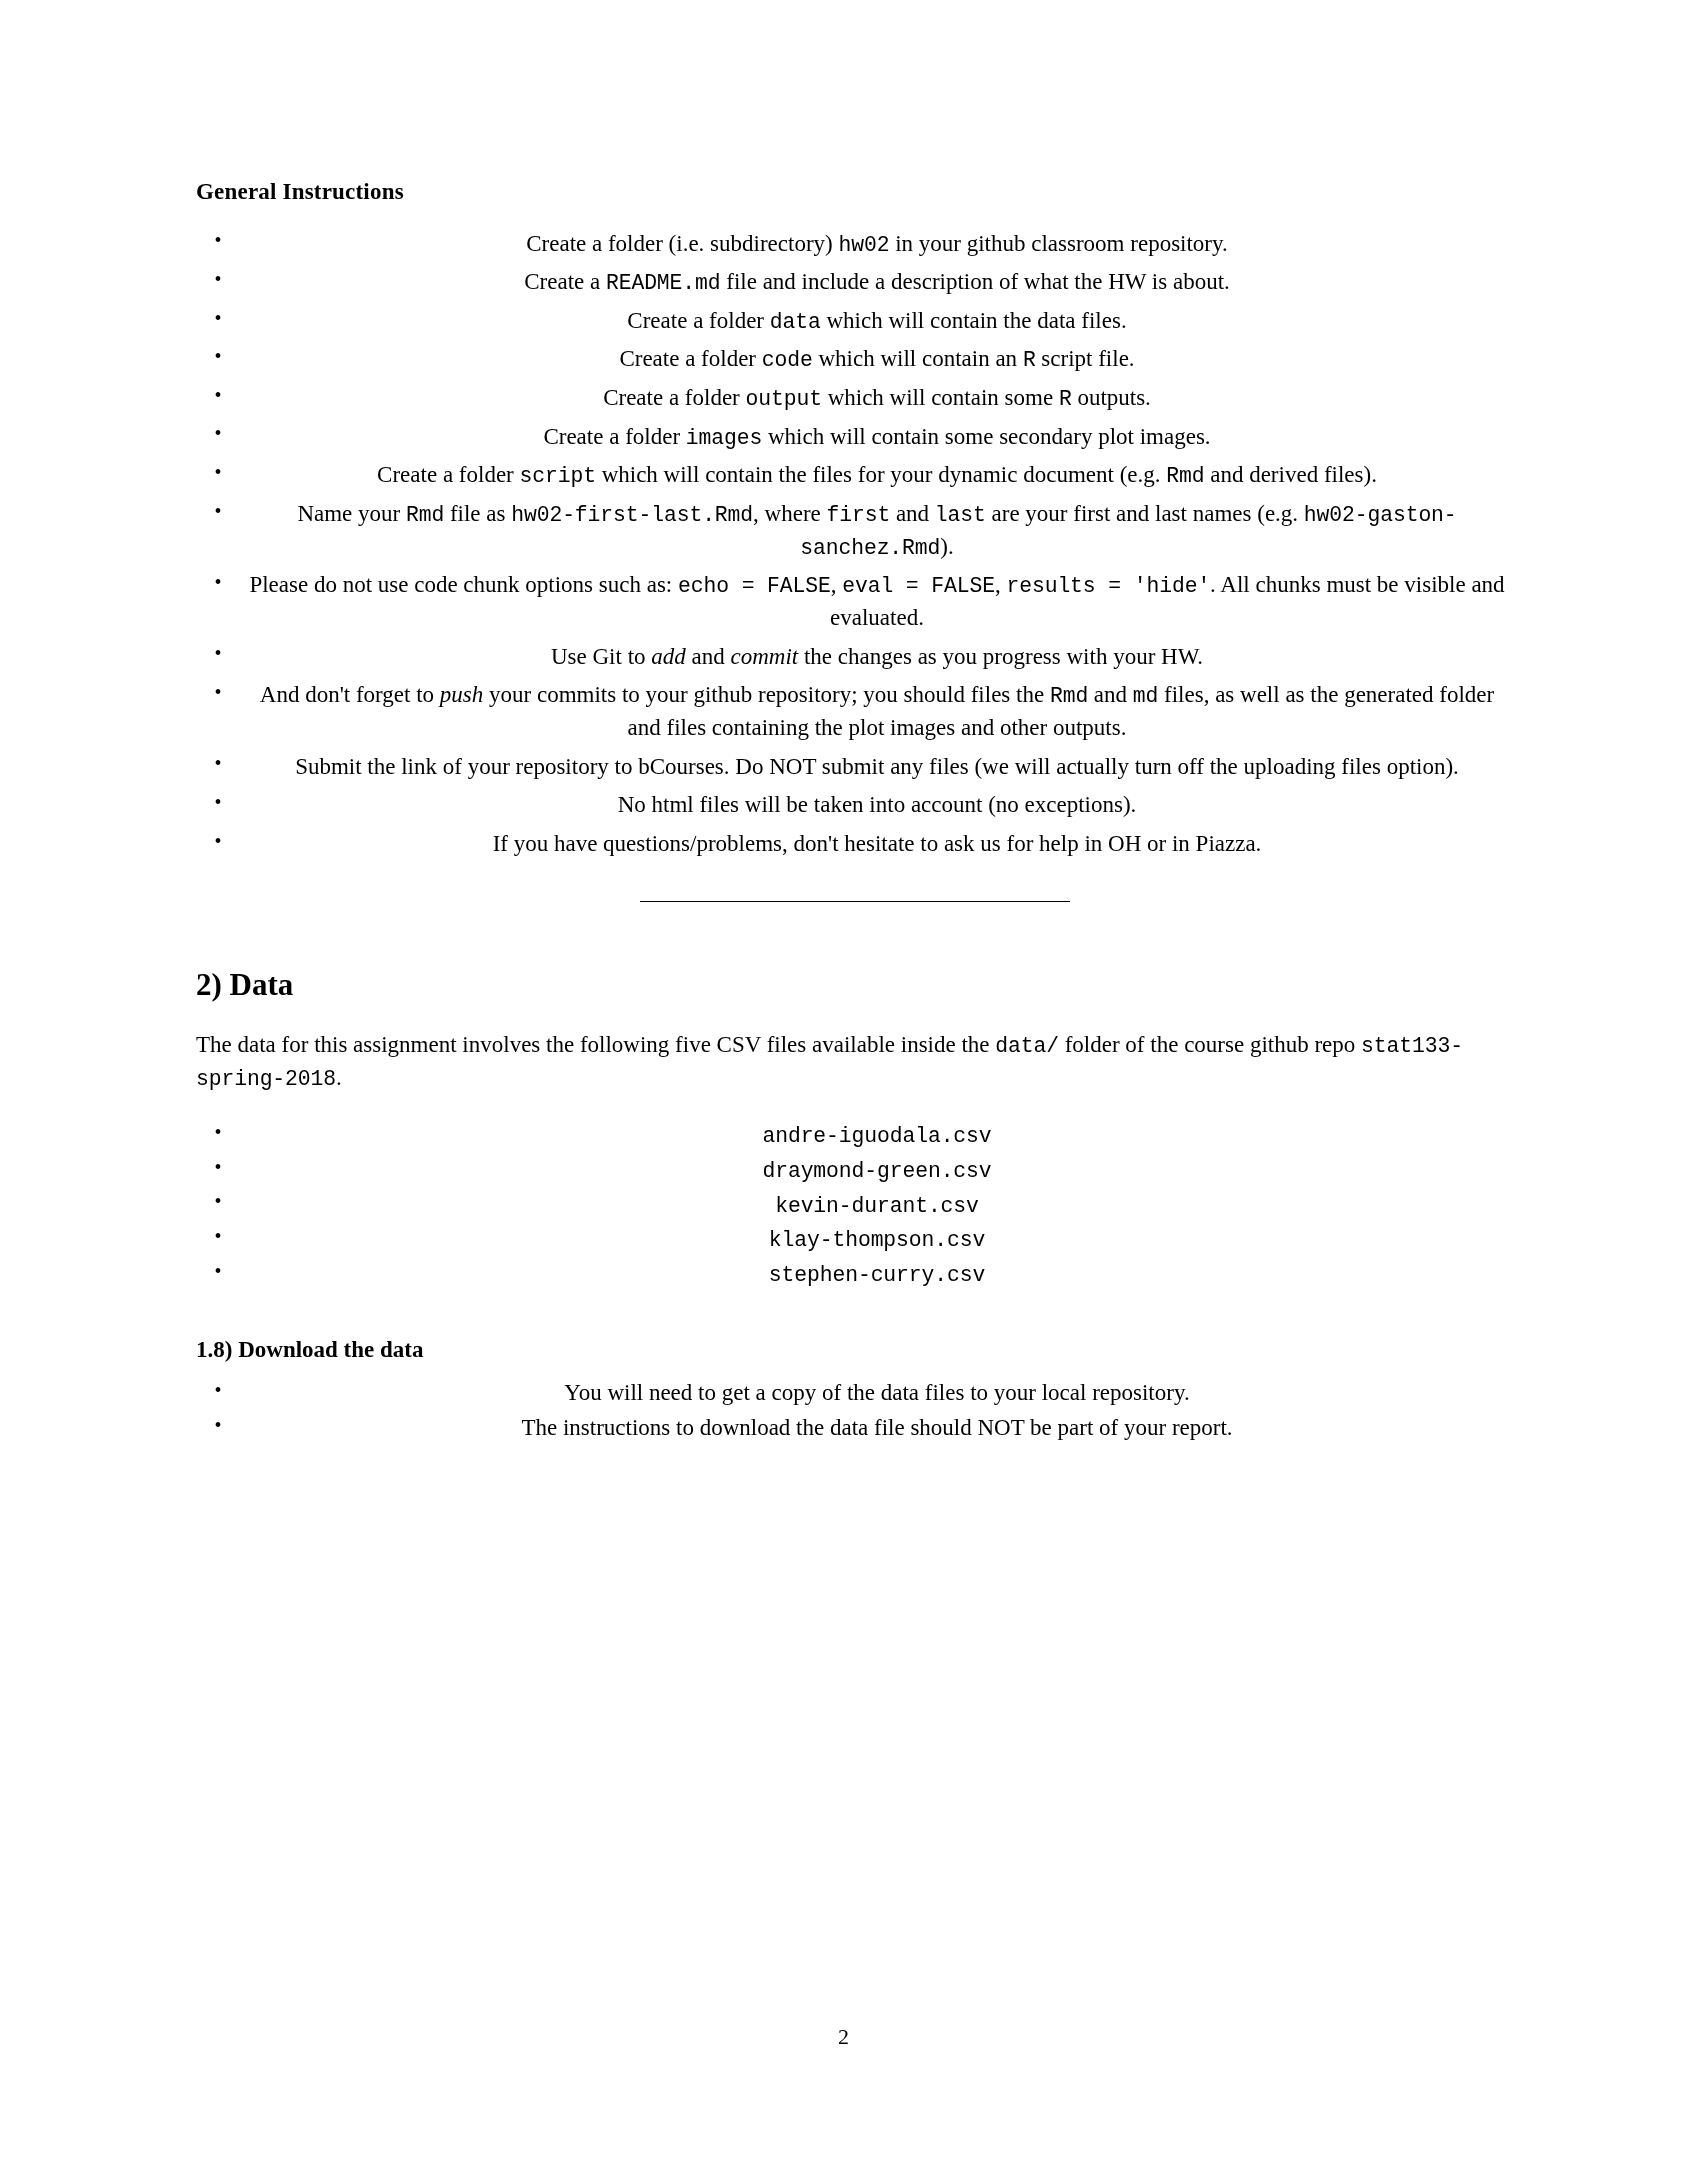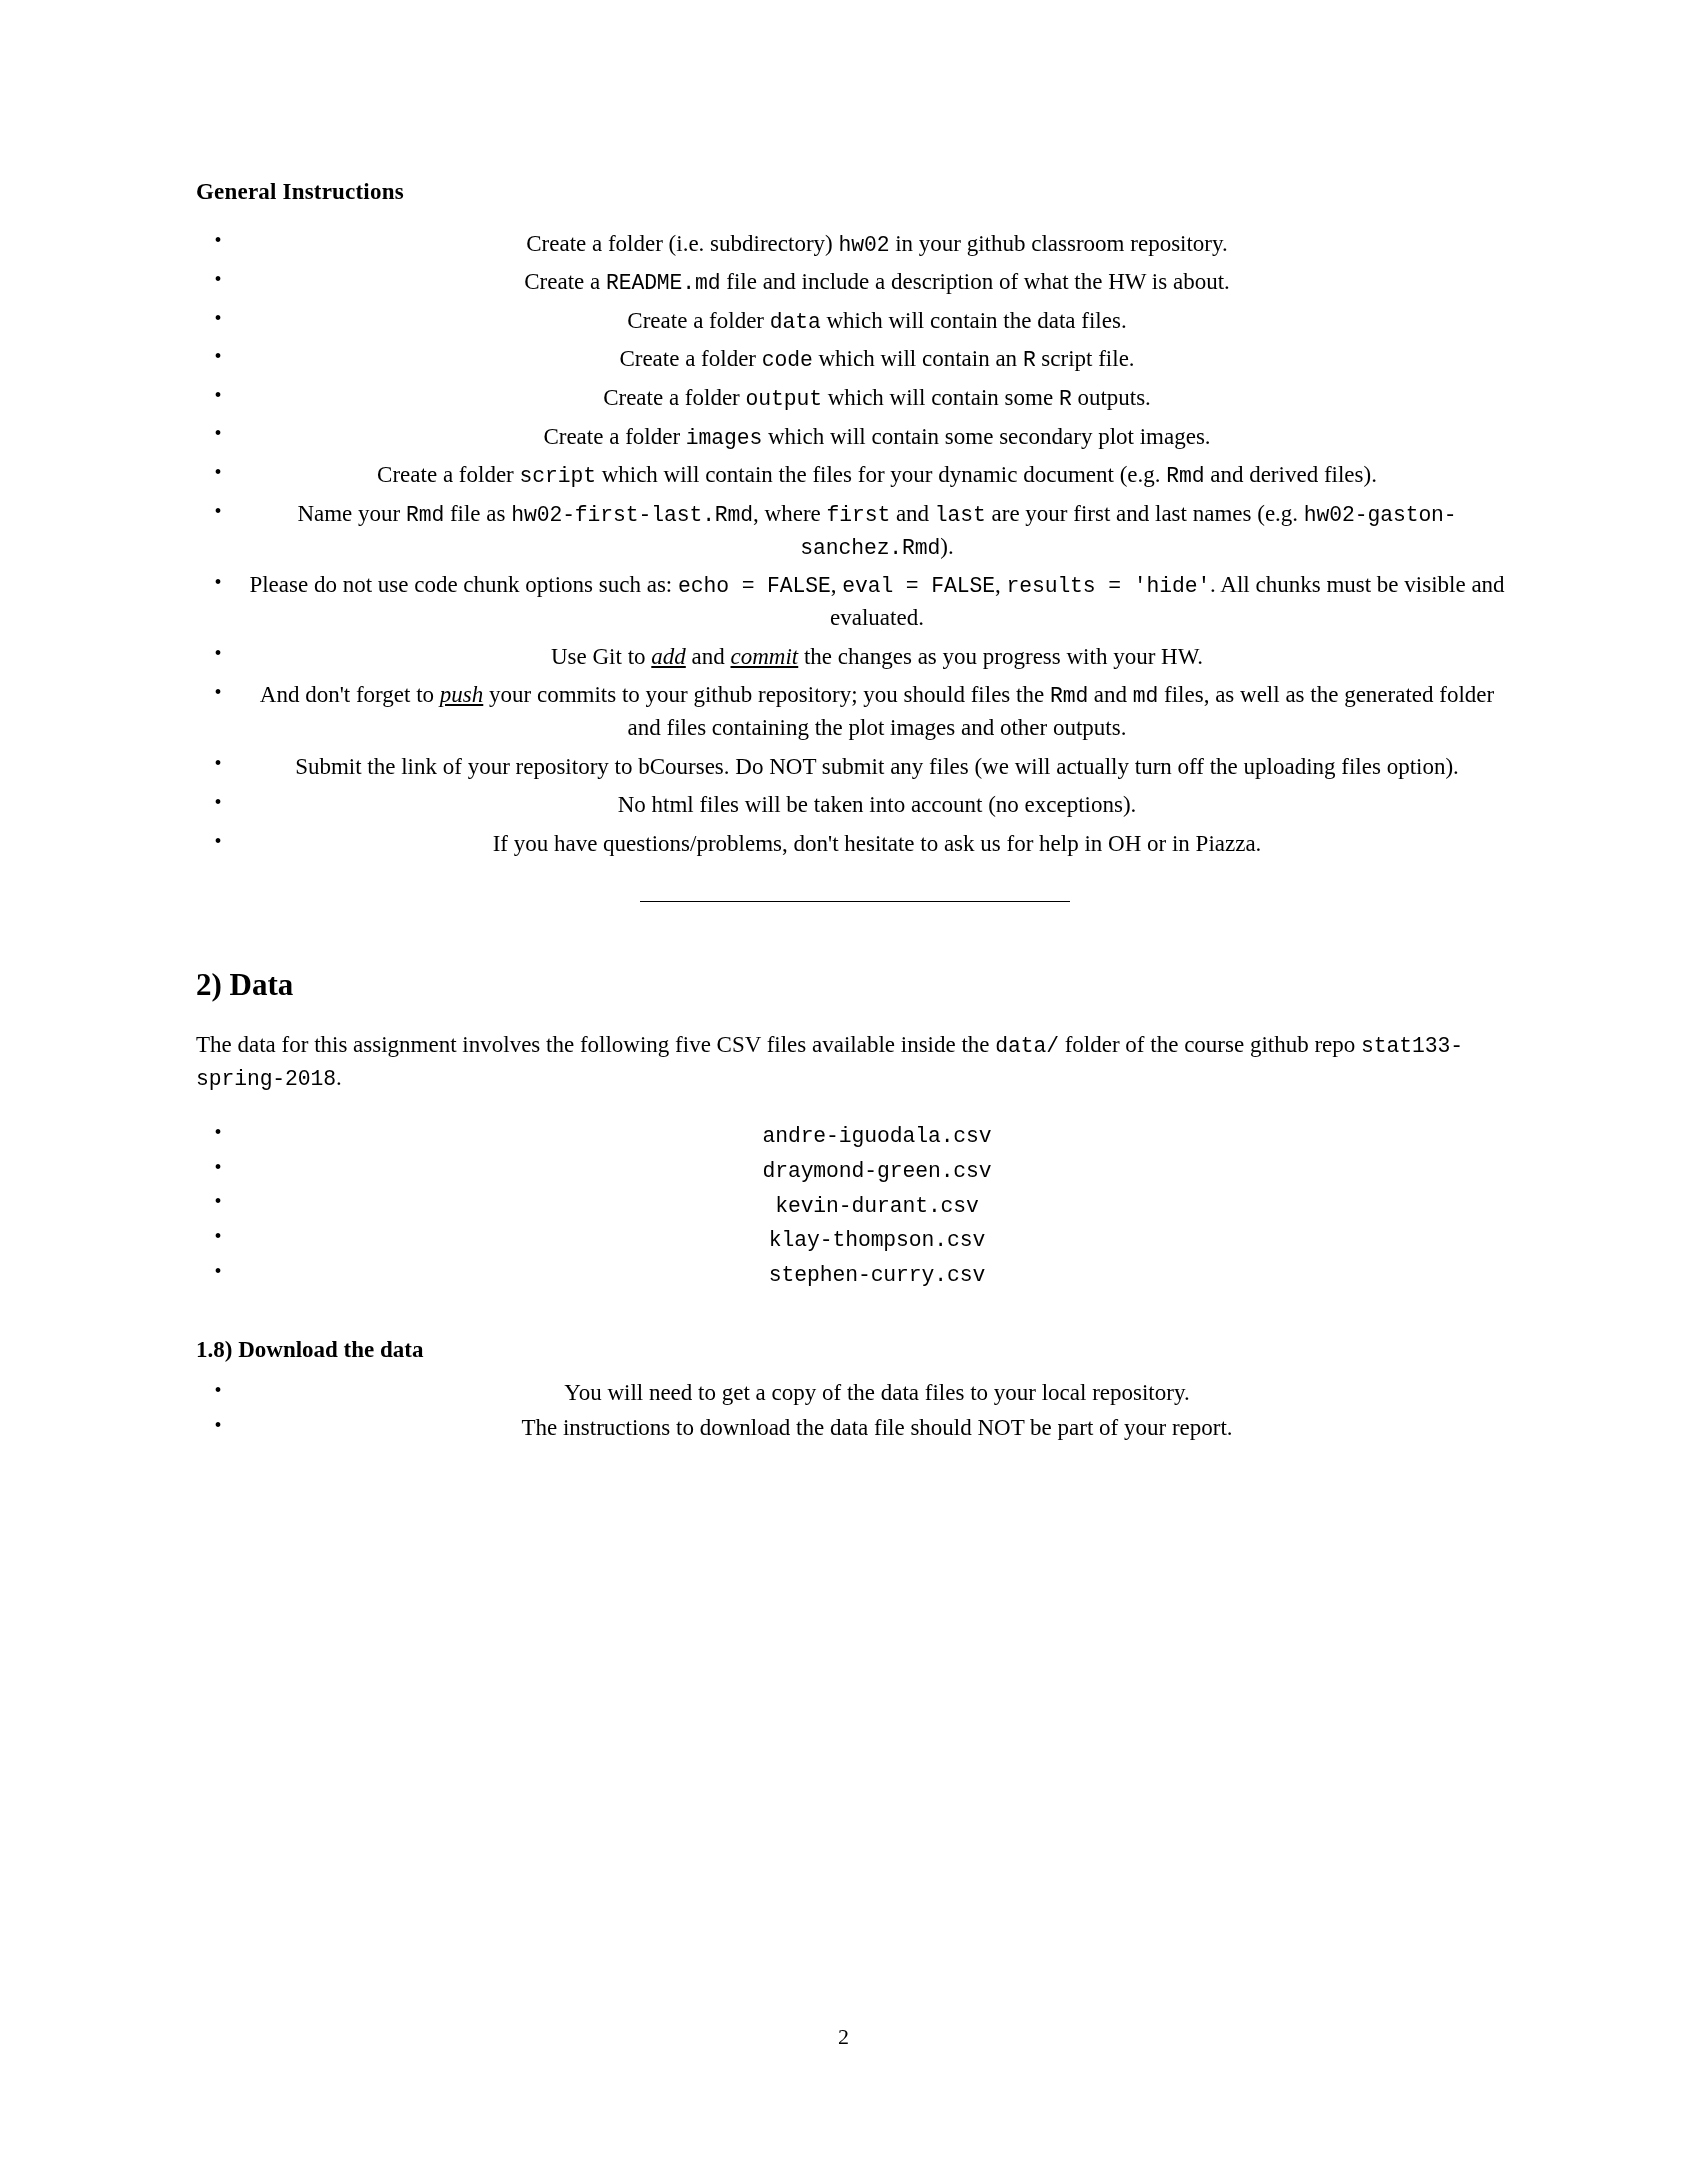--- a/index.html
+++ b/index.html
@@ -25,21 +25,21 @@
     position: absolute;
     left: 196px;
     top: 179px;
     width: 1317px;
   }
   .mono {
     font-family: "Liberation Mono", monospace;
     font-size: 0.93em;
     letter-spacing: -0.1px;
   }
-  .it { font-style: italic; text-decoration: underline; }
+  .it { font-style: italic; }
 
   h3.section-head {
     font-family: "Liberation Serif", serif;
     font-weight: bold;
     font-size: 23px;
     margin: 0 0 22.5px 0;
     letter-spacing: 0.2px;
   }
   h2.section-num {
     font-family: "Liberation Serif", serif;

